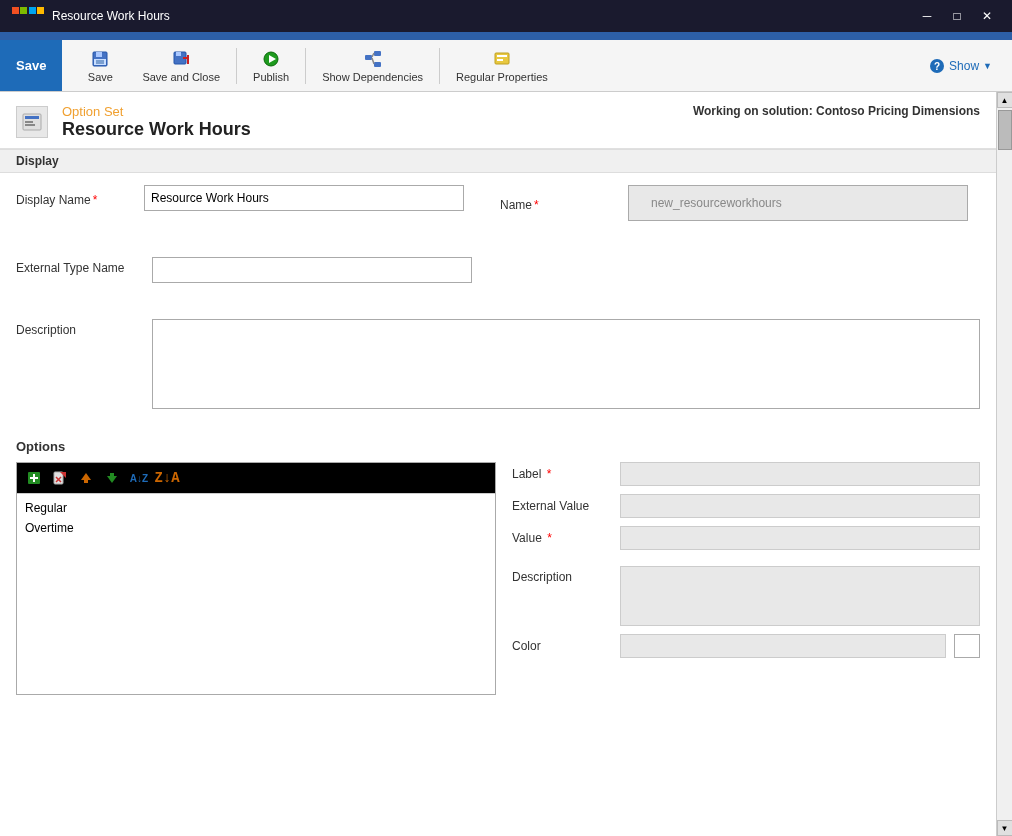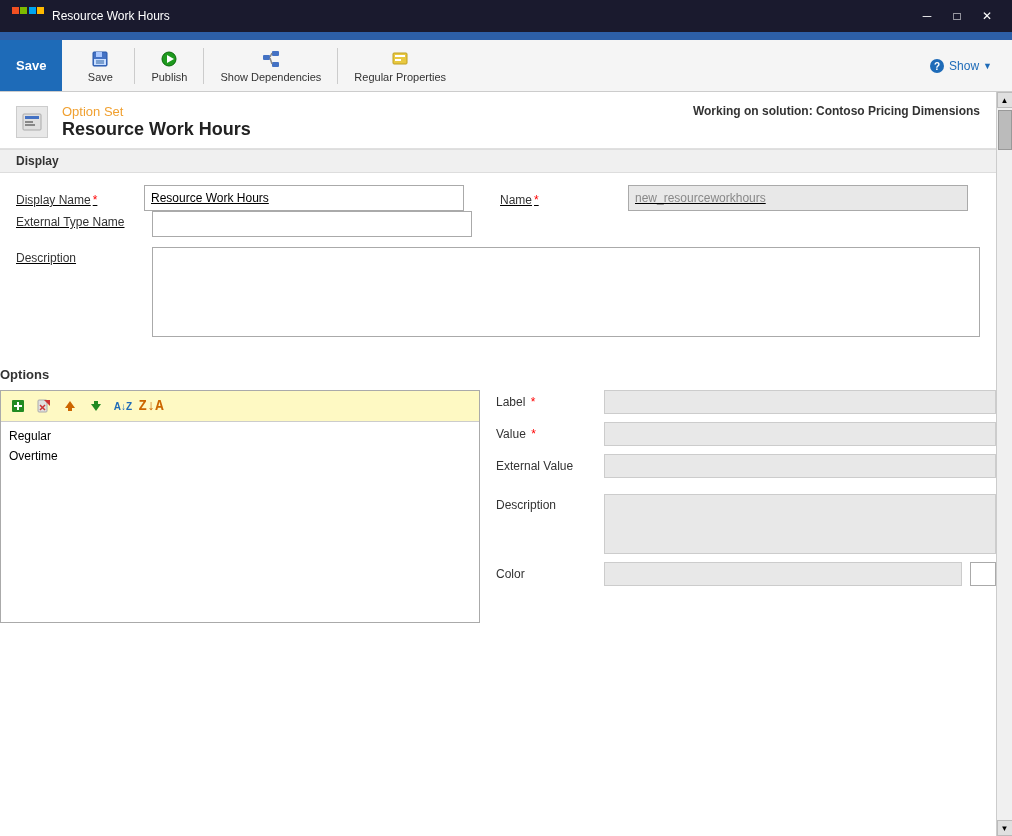--- a/index.html
+++ b/index.html
@@ -137,49 +137,49 @@
       background: #f0f0f0;
       border-top: 1px solid #ddd;
       border-bottom: 1px solid #ddd;
       padding: 4px 16px;
       font-size: 12px;
       font-weight: 600;
       color: #333;
     }
     .form-fields {
       padding: 12px 16px;
-      text-decoration: underline;
     }
     .field-row {
       display: flex;
       align-items: flex-start;
       margin-bottom: 10px;
       gap: 16px;
+      margin-top: 36px;
     }
     .field-label {
       font-size: 12px;
       color: #333;
       width: 120px;
       padding-top: 4px;
       flex-shrink: 0;
     }
     .field-required { color: red; margin-left: 2px; }
     .field-input {
       border: 1px solid #aaa;
       height: 26px;
       font-size: 12px;
       padding: 2px 6px;
       background: white;
       width: 320px;
     }
     .field-input-name {
       border: 1px solid #aaa;
-      height: 26px;
-      font-size: 12px;
-      padding: 2px 6px;
+      height: 36px;
+      font-size: 12px;
+      padding: 2px 22px;
       background: #e8e8e8;
       color: #888;
       flex: 1;
       max-width: 340px;
     }
     .field-textarea {
       border: 1px solid #aaa;
       font-size: 12px;
       padding: 4px 6px;
       background: white;
@@ -193,32 +193,32 @@
       gap: 16px;
       width: 100%;
     }
     .field-group {
       display: flex;
       align-items: center;
       gap: 8px;
     }
 
     
-    .options-section { padding: 8px 0 12px; }
+    .options-section { padding: 8px 16px 12px; }
     .options-title { font-size: 13px; font-weight: 600; color: #333; margin-bottom: 8px; }
     .options-layout {
       display: flex;
       gap: 16px;
     }
     .options-list-area {
       width: 480px;
       border: 1px solid #aaa;
     }
     .options-toolbar {
-      background: #fef9c3;
+      background: #000000;
       border-bottom: 1px solid #ccc;
       padding: 4px 6px;
       display: flex;
       align-items: center;
       gap: 4px;
     }
     .opt-btn {
       width: 22px; height: 22px;
       background: transparent;
       border: 1px solid transparent;
@@ -346,20 +346,31 @@
         <svg width="18" height="18" viewBox="0 0 18 18">
           <rect x="2" y="2" width="14" height="14" rx="1" fill="#4472c4" stroke="#2255aa" stroke-width="1"></rect>
           <rect x="5" y="2" width="6" height="5" fill="#aac8ff"></rect>
           <rect x="3" y="9" width="12" height="6" fill="#c8deff"></rect>
           <rect x="5" y="10" width="8" height="4" fill="#7a9fd0"></rect>
         </svg>
       </div>
       <span>Save</span>
     </button>
 
+    <button class="ribbon-btn">
+      <div class="btn-icon">
+        <svg width="18" height="18" viewBox="0 0 18 18">
+          <rect x="2" y="2" width="12" height="12" rx="1" fill="#4472c4" stroke="#2255aa" stroke-width="1"></rect>
+          <rect x="4" y="2" width="5" height="4" fill="#aac8ff"></rect>
+          <line x1="11" y1="8" x2="16" y2="8" stroke="#cc2222" stroke-width="2"></line>
+          <line x1="16" y1="5" x2="16" y2="14" stroke="#cc2222" stroke-width="2"></line>
+        </svg>
+      </div>
+      <span>Save and Close</span>
+    </button>
     <div class="ribbon-separator"></div>
 
     <button class="ribbon-btn">
       <div class="btn-icon">
         <svg width="18" height="18" viewBox="0 0 18 18">
           <circle cx="9" cy="9" r="7" fill="#1e9a1e" stroke="#0a6a0a" stroke-width="1"></circle>
           <polygon points="7,5 14,9 7,13" fill="white"></polygon>
         </svg>
       </div>
       <span>Publish</span>
@@ -509,29 +520,29 @@
 
           <div class="right-field-row">
             <label class="right-label">
               <span>Label</span>
               <span class="field-required"> *</span>
             </label>
             <input class="right-input" type="text" value="" style="">
           </div>
 
           <div class="right-field-row">
+            <label class="right-label">External Value</label>
+            <input class="right-input" type="text" value="" style="">
+          </div>
+
+          <div class="right-field-row">
             <label class="right-label">
               <span>Value</span>
               <span class="field-required"> *</span>
             </label>
-            <input class="right-input" type="text" value="" style="">
-          </div>
-
-          <div class="right-field-row">
-            <label class="right-label">External Value</label>
             <input class="right-input" type="text" value="" style="">
           </div>
 
           <div style="height:8px;"></div>
 
           <div class="right-field-row" style="align-items:flex-start;">
             <label class="right-label" style="padding-top:4px;">Description</label>
             <textarea class="right-textarea" style=""></textarea>
           </div>
 

